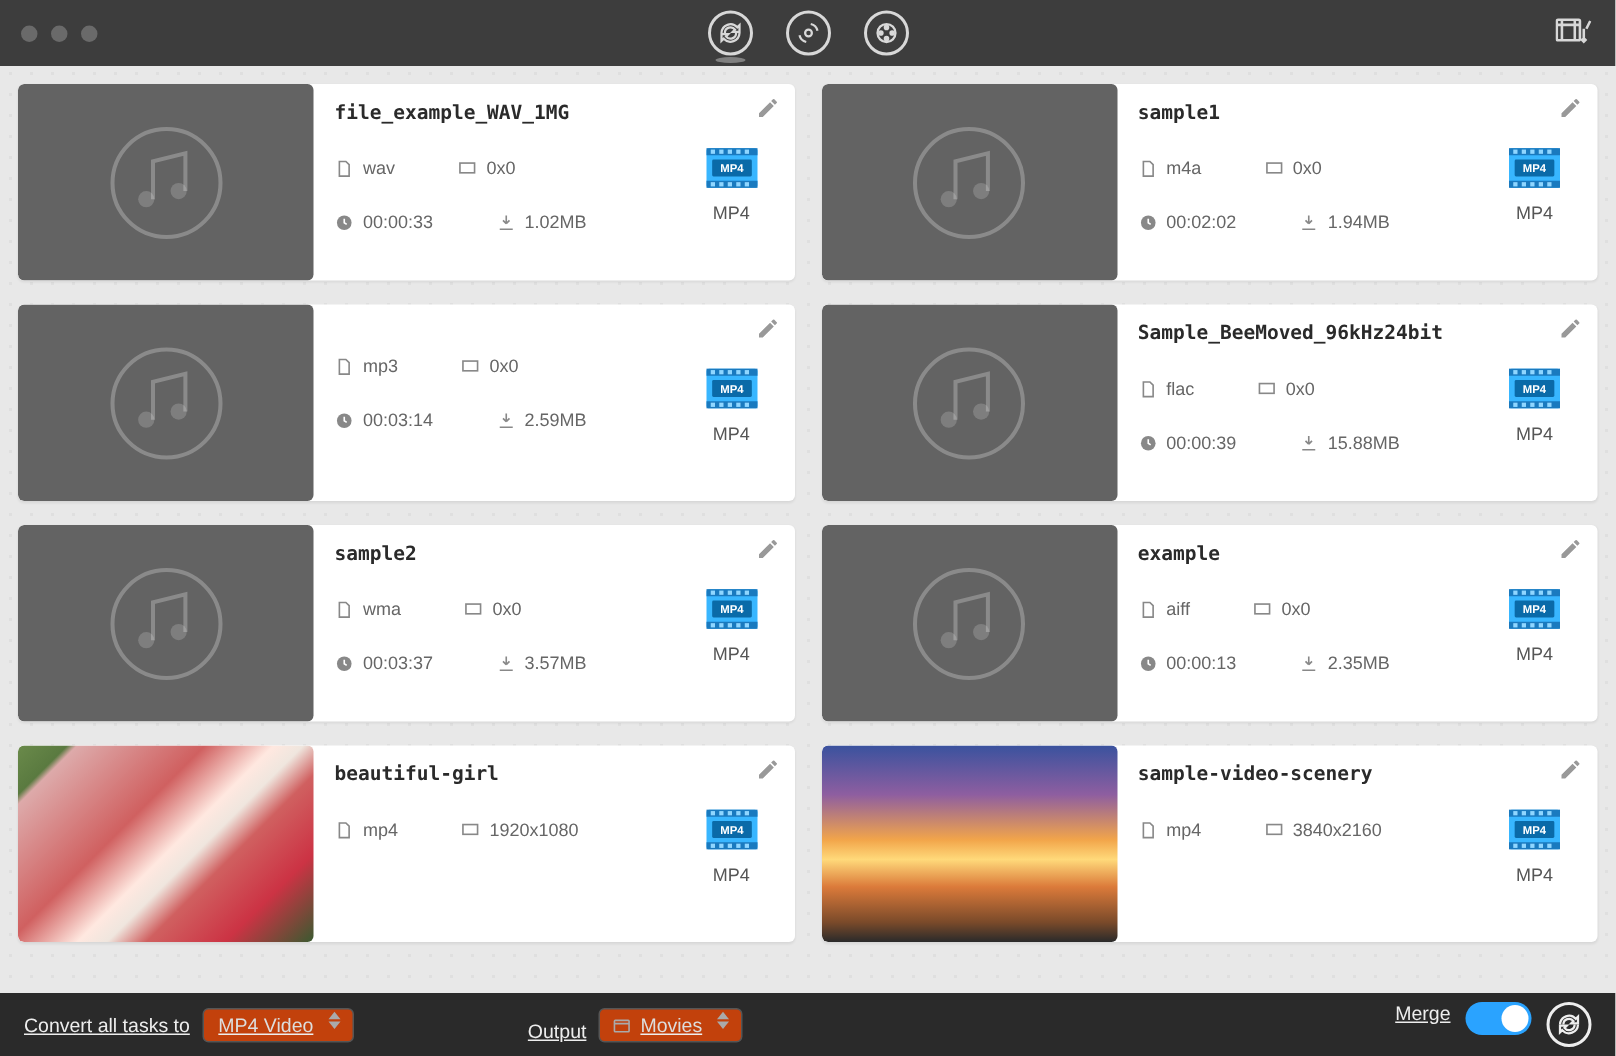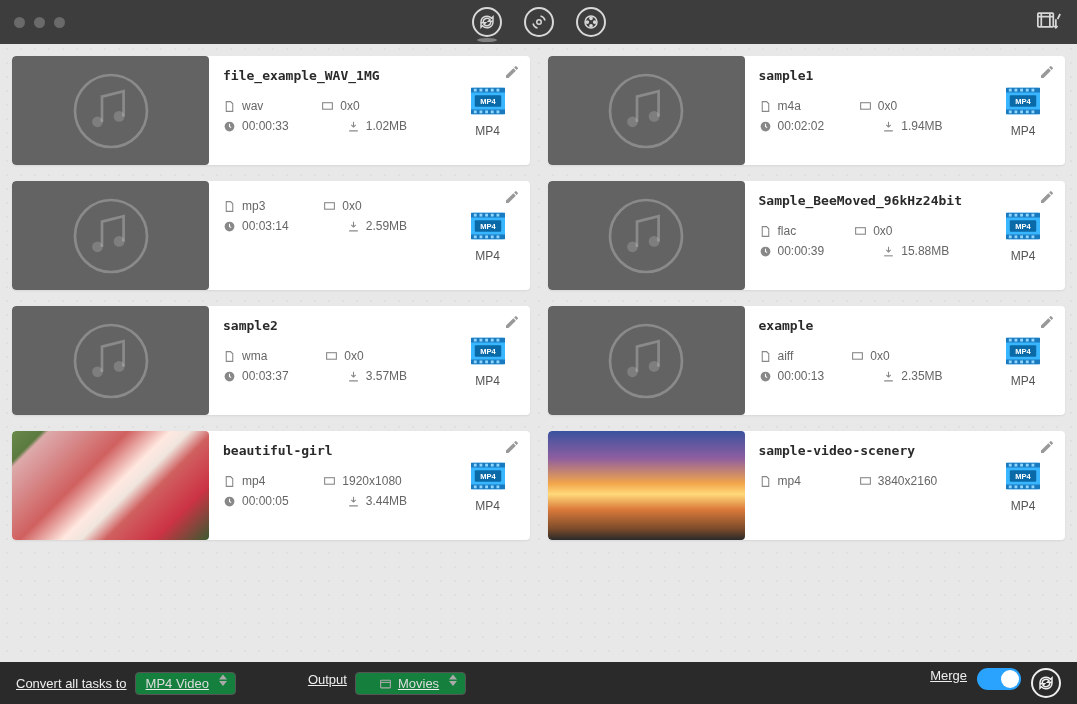--- a/index.html
+++ b/index.html
@@ -41,21 +41,21 @@
 .right-tool { position:absolute; right:16px; color:#d8d8d8; }
 
 
 .grid {
   padding: 12px;
   display: grid;
   grid-template-columns: 1fr 1fr;
   gap: 16px 18px;
 }
 .card {
-  height: 109px;
+  height: 131px;
   border-radius: 4px;
   background: #fff;
   display: flex;
   overflow: hidden;
   box-shadow: 0 1px 2px rgba(0,0,0,0.08);
   position: relative;
 }
 .thumb {
   width: 197px;
   height: 100%;
@@ -69,50 +69,50 @@
 .thumb.photo1 { background: linear-gradient(135deg,#6a8a4a 0%,#5a7a40 10%,#daa 12%,#d06060 38%,#ffe8e0 52%,#efe6de 58%,#d06060 66%,#c34 82%,#3a5a30 100%);}
 .thumb.photo2 { background: linear-gradient(180deg,#3a529e 0%,#8e5ea0 25%,#f2a54a 48%,#ffd97a 58%,#db7a3a 72%,#7a4a2a 90%,#2a2a2a 100%);}
 .card-body {
   flex: 1;
   padding: 12px 12px 12px 14px;
   display: flex;
   position: relative;
 }
 .info { flex: 1; color:#444; font-size:12px; }
 .title { font-weight:600; color:#2a2a2a; font-size:13px; margin-bottom:16px; font-family: ui-monospace, Menlo, monospace; letter-spacing:0; }
-.meta-row { display:flex; gap:58px; margin-top:6px; }
+.meta-row { display:flex; gap:42px; margin-top:22px; }
 .meta { display:flex; align-items:center; gap:6px; color:#666; font-size:12px; }
 .edit-icon { position:absolute; right:10px; top:8px; color:#999; font-size:15px; }
 .format-badge {
   display:flex; flex-direction:column; align-items:center; justify-content:center;
   width:56px; padding-right:4px;
 }
 .film-icon svg { display:block; }
 .format-label { font-size:12px; color:#555; margin-top:6px; }
 
 
 .bottombar {
   position:absolute; bottom:0; left:0; right:0; height:42px;
   background:#2a2a2a; color:#eee;
   display:flex; align-items:center; padding:0 16px; font-size:13px;text-decoration:underline;
 }
 .sel {
-  background:#15803d; border:1px solid #555; border-radius:4px;
+  background:#c2410c; border:1px solid #555; border-radius:4px;
   padding:3px 26px 3px 10px; color:#ddd; font-size:13px; margin-left:8px;
   position:relative; display:inline-flex; align-items:center; gap:6px;
 }
 .sel::after {
   content:""; position:absolute; right:8px; top:50%; transform:translateY(-40%);
   width:0;height:0;border-left:4px solid transparent;border-right:4px solid transparent;border-top:5px solid #aaa;
 }
 .sel::before {
   content:""; position:absolute; right:8px; top:50%; transform:translateY(-170%);
   width:0;height:0;border-left:4px solid transparent;border-right:4px solid transparent;border-bottom:5px solid #aaa;
 }
-.output-block { margin-left:72px; display:flex; align-items:flex-start;}
+.output-block { margin-left:116px; display:flex; align-items:flex-end;}
 .merge-block { margin-left:auto; display:flex; gap:10px;}
 .toggle { width:44px;height:22px;border-radius:11px;background:#2aa3ff;position:relative; }
 .toggle::after { content:""; position:absolute; right:2px; top:2px; width:18px;height:18px;border-radius:50%;background:#fff; }
 .convert-btn {
   width:30px;height:30px;border-radius:50%;border:2px solid #eee;display:flex;align-items:center;justify-content:center;
 }
 
 .mini-ico { width:13px;height:13px;fill:#888;flex-shrink:0; }
 </style>
 </head>
@@ -603,36 +603,20 @@
               </svg>
               <span>mp4</span>
             </span>
           <span class="meta">
               <svg class="mini-ico" viewBox="0 0 24 24">
                 <rect x="3" y="5" width="18" height="12" fill="none" stroke="#888" stroke-width="2"></rect>
               </svg>
               <span>1920x1080</span>
             </span>
         </div>
-        <div class="meta-row">
-          <span class="meta">
-              <svg class="mini-ico" viewBox="0 0 24 24">
-                <circle cx="12" cy="12" r="9" fill="#888"></circle>
-                <path d="M12 7v5l3 2" stroke="#fff" stroke-width="2" fill="none"></path>
-              </svg>
-              <span>00:00:05</span>
-            </span>
-          <span class="meta">
-              <svg class="mini-ico" viewBox="0 0 24 24" fill="#888">
-                <path d="M12 3v10m0 0l-4-4m4 4l4-4" stroke="#888" stroke-width="2" fill="none"></path>
-                <path d="M4 19h16v2H4z"></path>
-              </svg>
-              <span>3.44MB</span>
-            </span>
-        </div>
       </div>
       <div class="format-badge">
         <span class="film-icon">
             <svg width="38" height="34" viewBox="0 0 40 36">
               <rect x="2" y="4" width="36" height="28" rx="2" fill="#38b6ff"></rect>
               <rect x="6" y="12" width="28" height="12" rx="1" fill="#0a6aa8"></rect>
               <text x="20" y="21" text-anchor="middle" font-size="8" font-weight="700" fill="#fff">MP4</text>
               <rect x="2" y="4" width="36" height="5" fill="#1a7abf"></rect>
               <rect x="2" y="27" width="36" height="5" fill="#1a7abf"></rect>
               <g fill="#8fd6ff">
@@ -705,21 +689,21 @@
   </div>
 
 <div class="bottombar">
   <span>Convert all tasks to</span>
   <span class="sel">
     <span>MP4 Video</span>
   </span>
 
   <span class="output-block">
     <span>Output</span>
-    <span class="sel" style="padding-left:23px;">
+    <span class="sel" style="padding-left:8px;">
       <svg class="mini-ico" viewBox="0 0 24 24" style="fill:none;stroke:#aaa;stroke-width:2;">
           <rect x="3" y="6" width="18" height="14" rx="1"></rect>
           <path d="M3 10h18"></path>
         </svg>
       <span>Movies</span>
     </span>
   </span>
 
   <span class="merge-block">
     <span>Merge</span>

